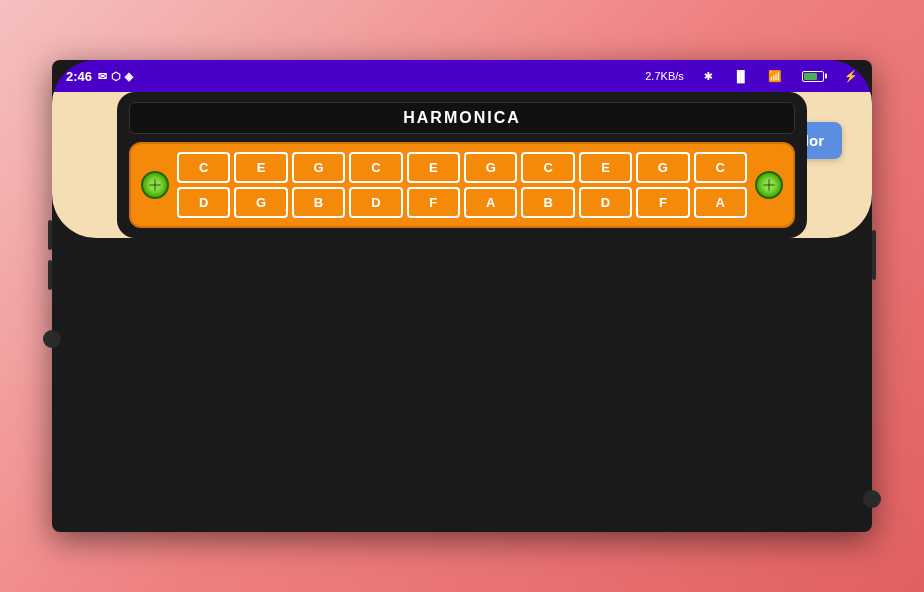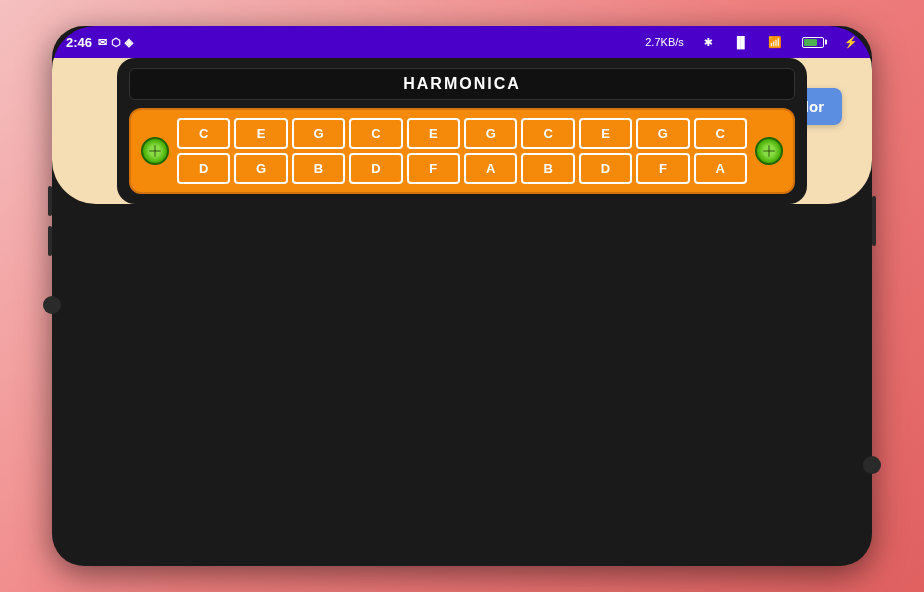--- a/index.html
+++ b/index.html
@@ -10,23 +10,23 @@
       background: linear-gradient(135deg, #f5c0c0 0%, #f08080 50%, #e06060 100%);
       display: flex;
       align-items: center;
       justify-content: center;
       font-family: Arial, sans-serif;
       overflow: hidden;
     }
 
     .phone-outer {
       width: 820px;
-      height: 540px;
+      height: 472px;
       background: #1a1a1a;
-      border-radius: 32px;
+      border-radius: 8px;
       position: relative;
       box-shadow: 0 8px 32px rgba(0,0,0,0.5);
       display: flex;
       flex-direction: column;
     }
 
     .phone-inner {
       position: absolute;
       top: 0; left: 0; right: 0; bottom: 0;
       border-radius: 44px;

